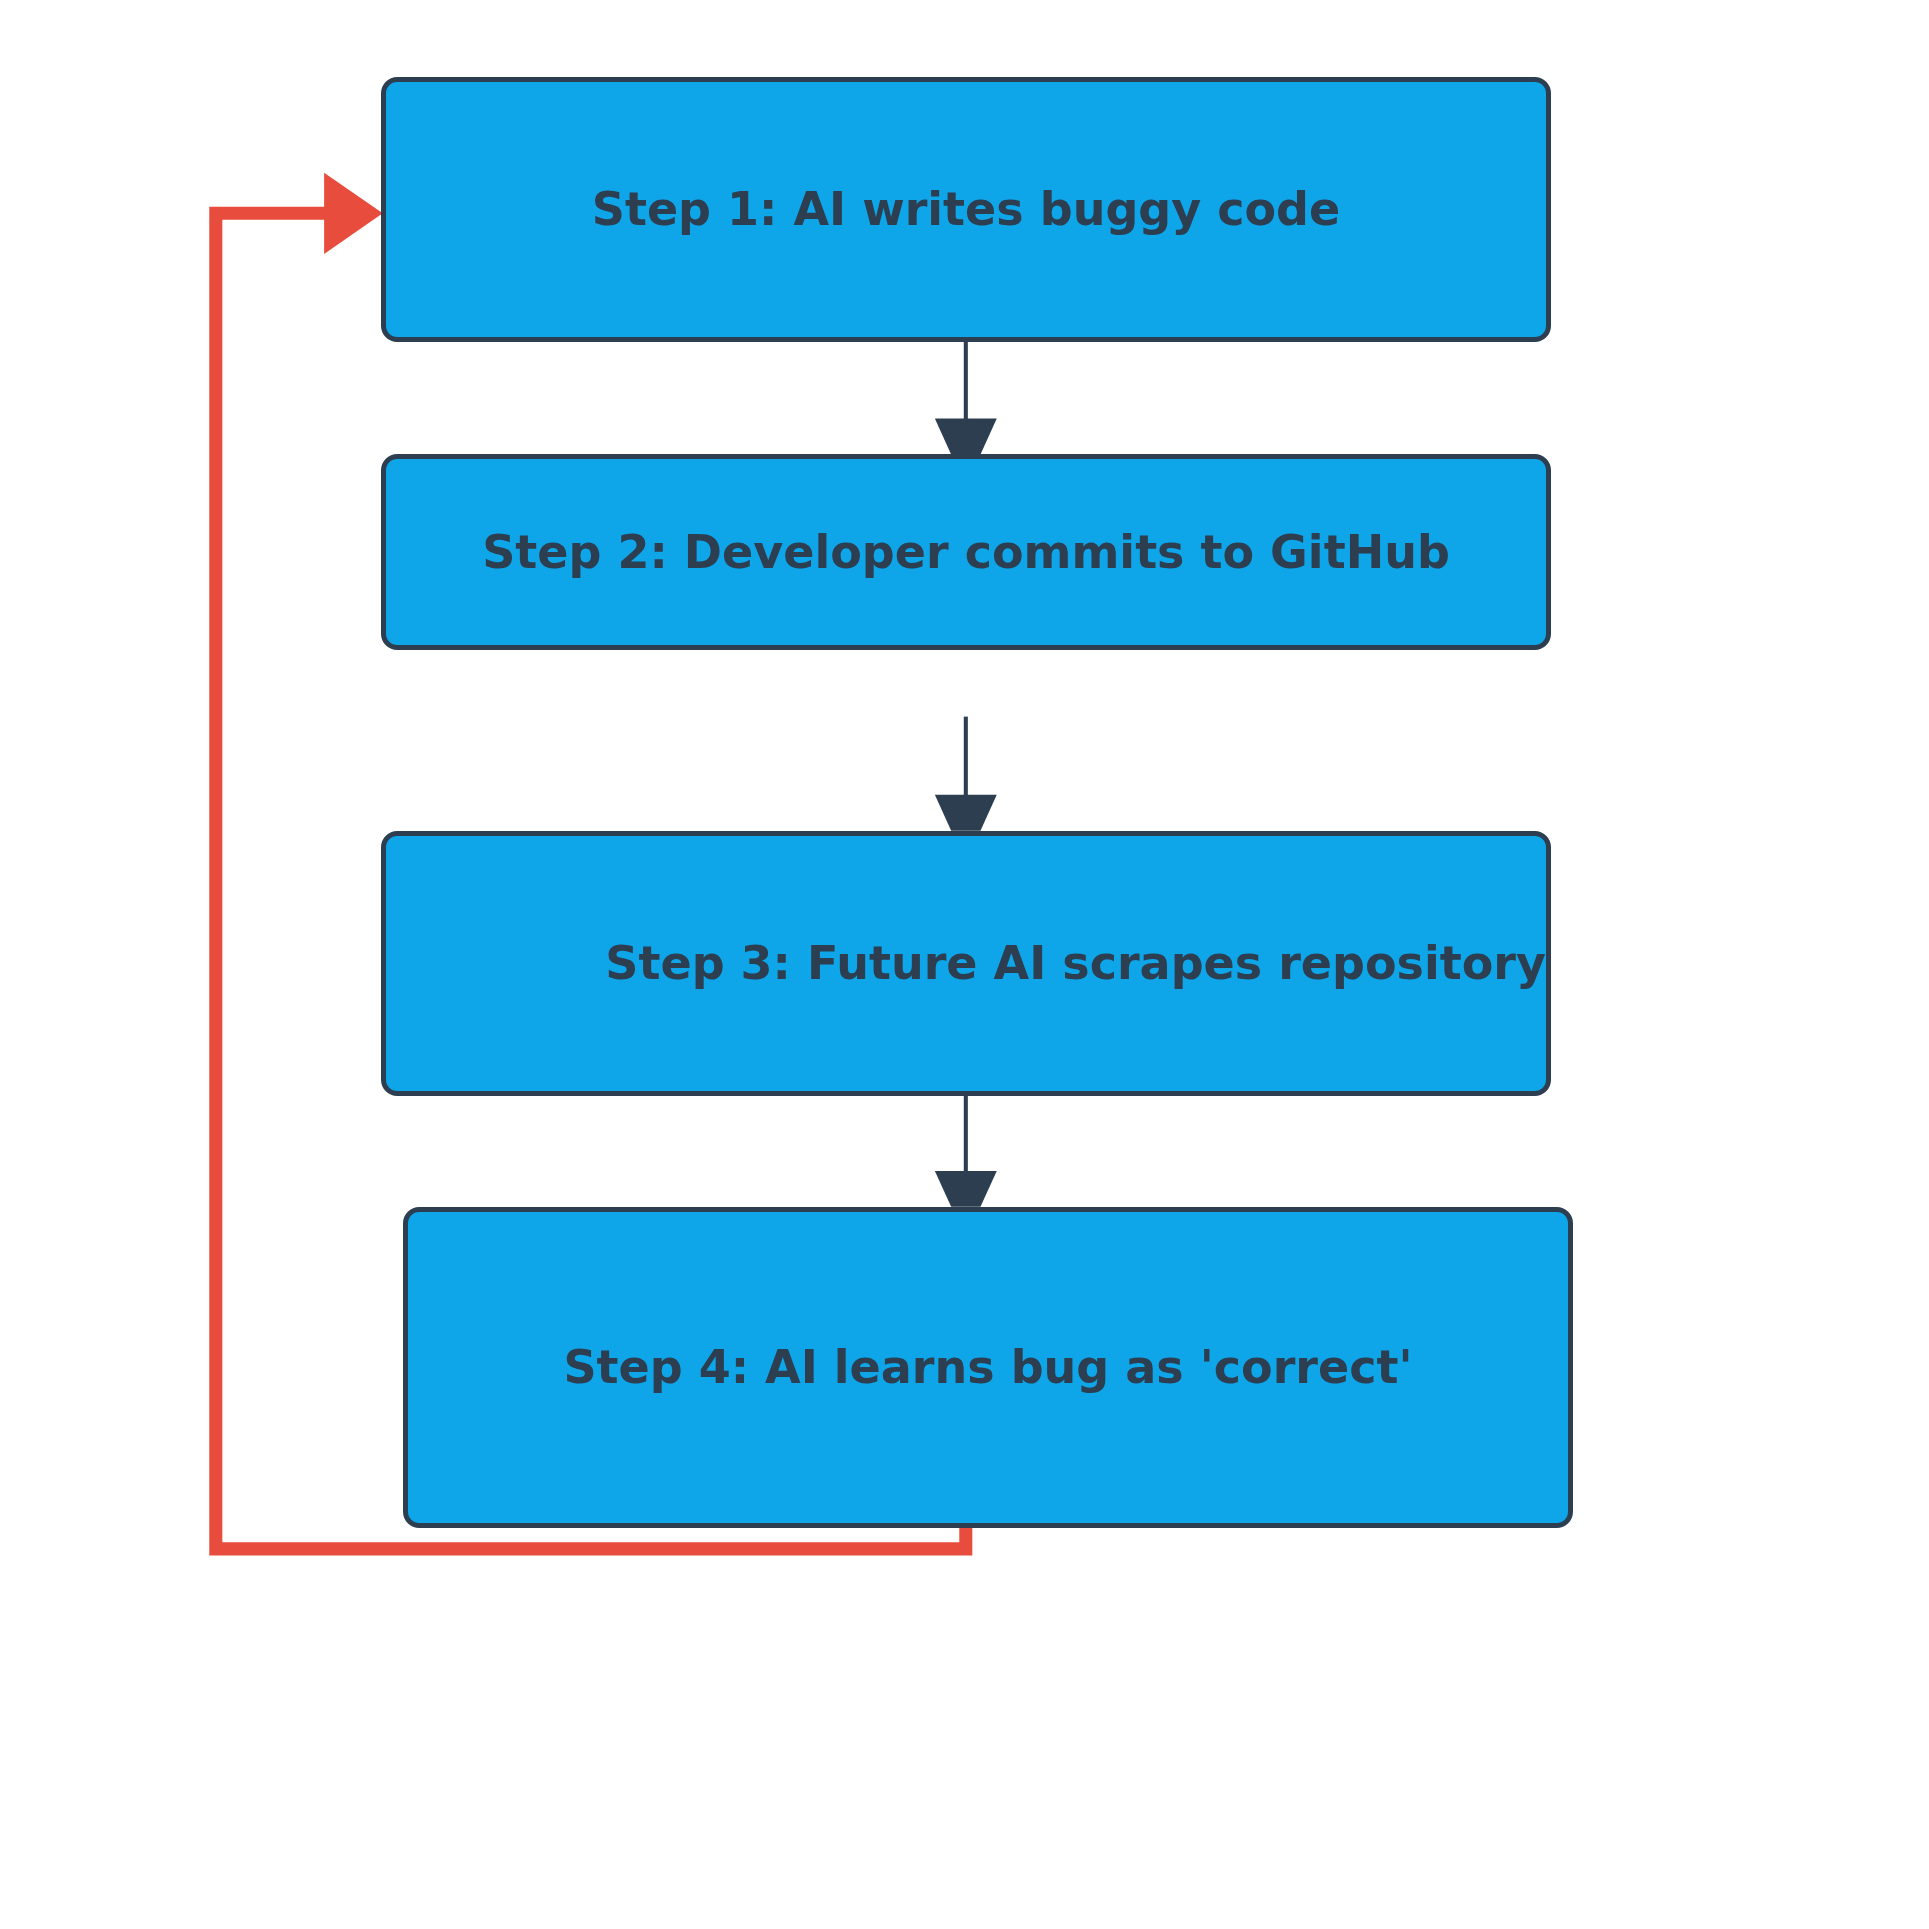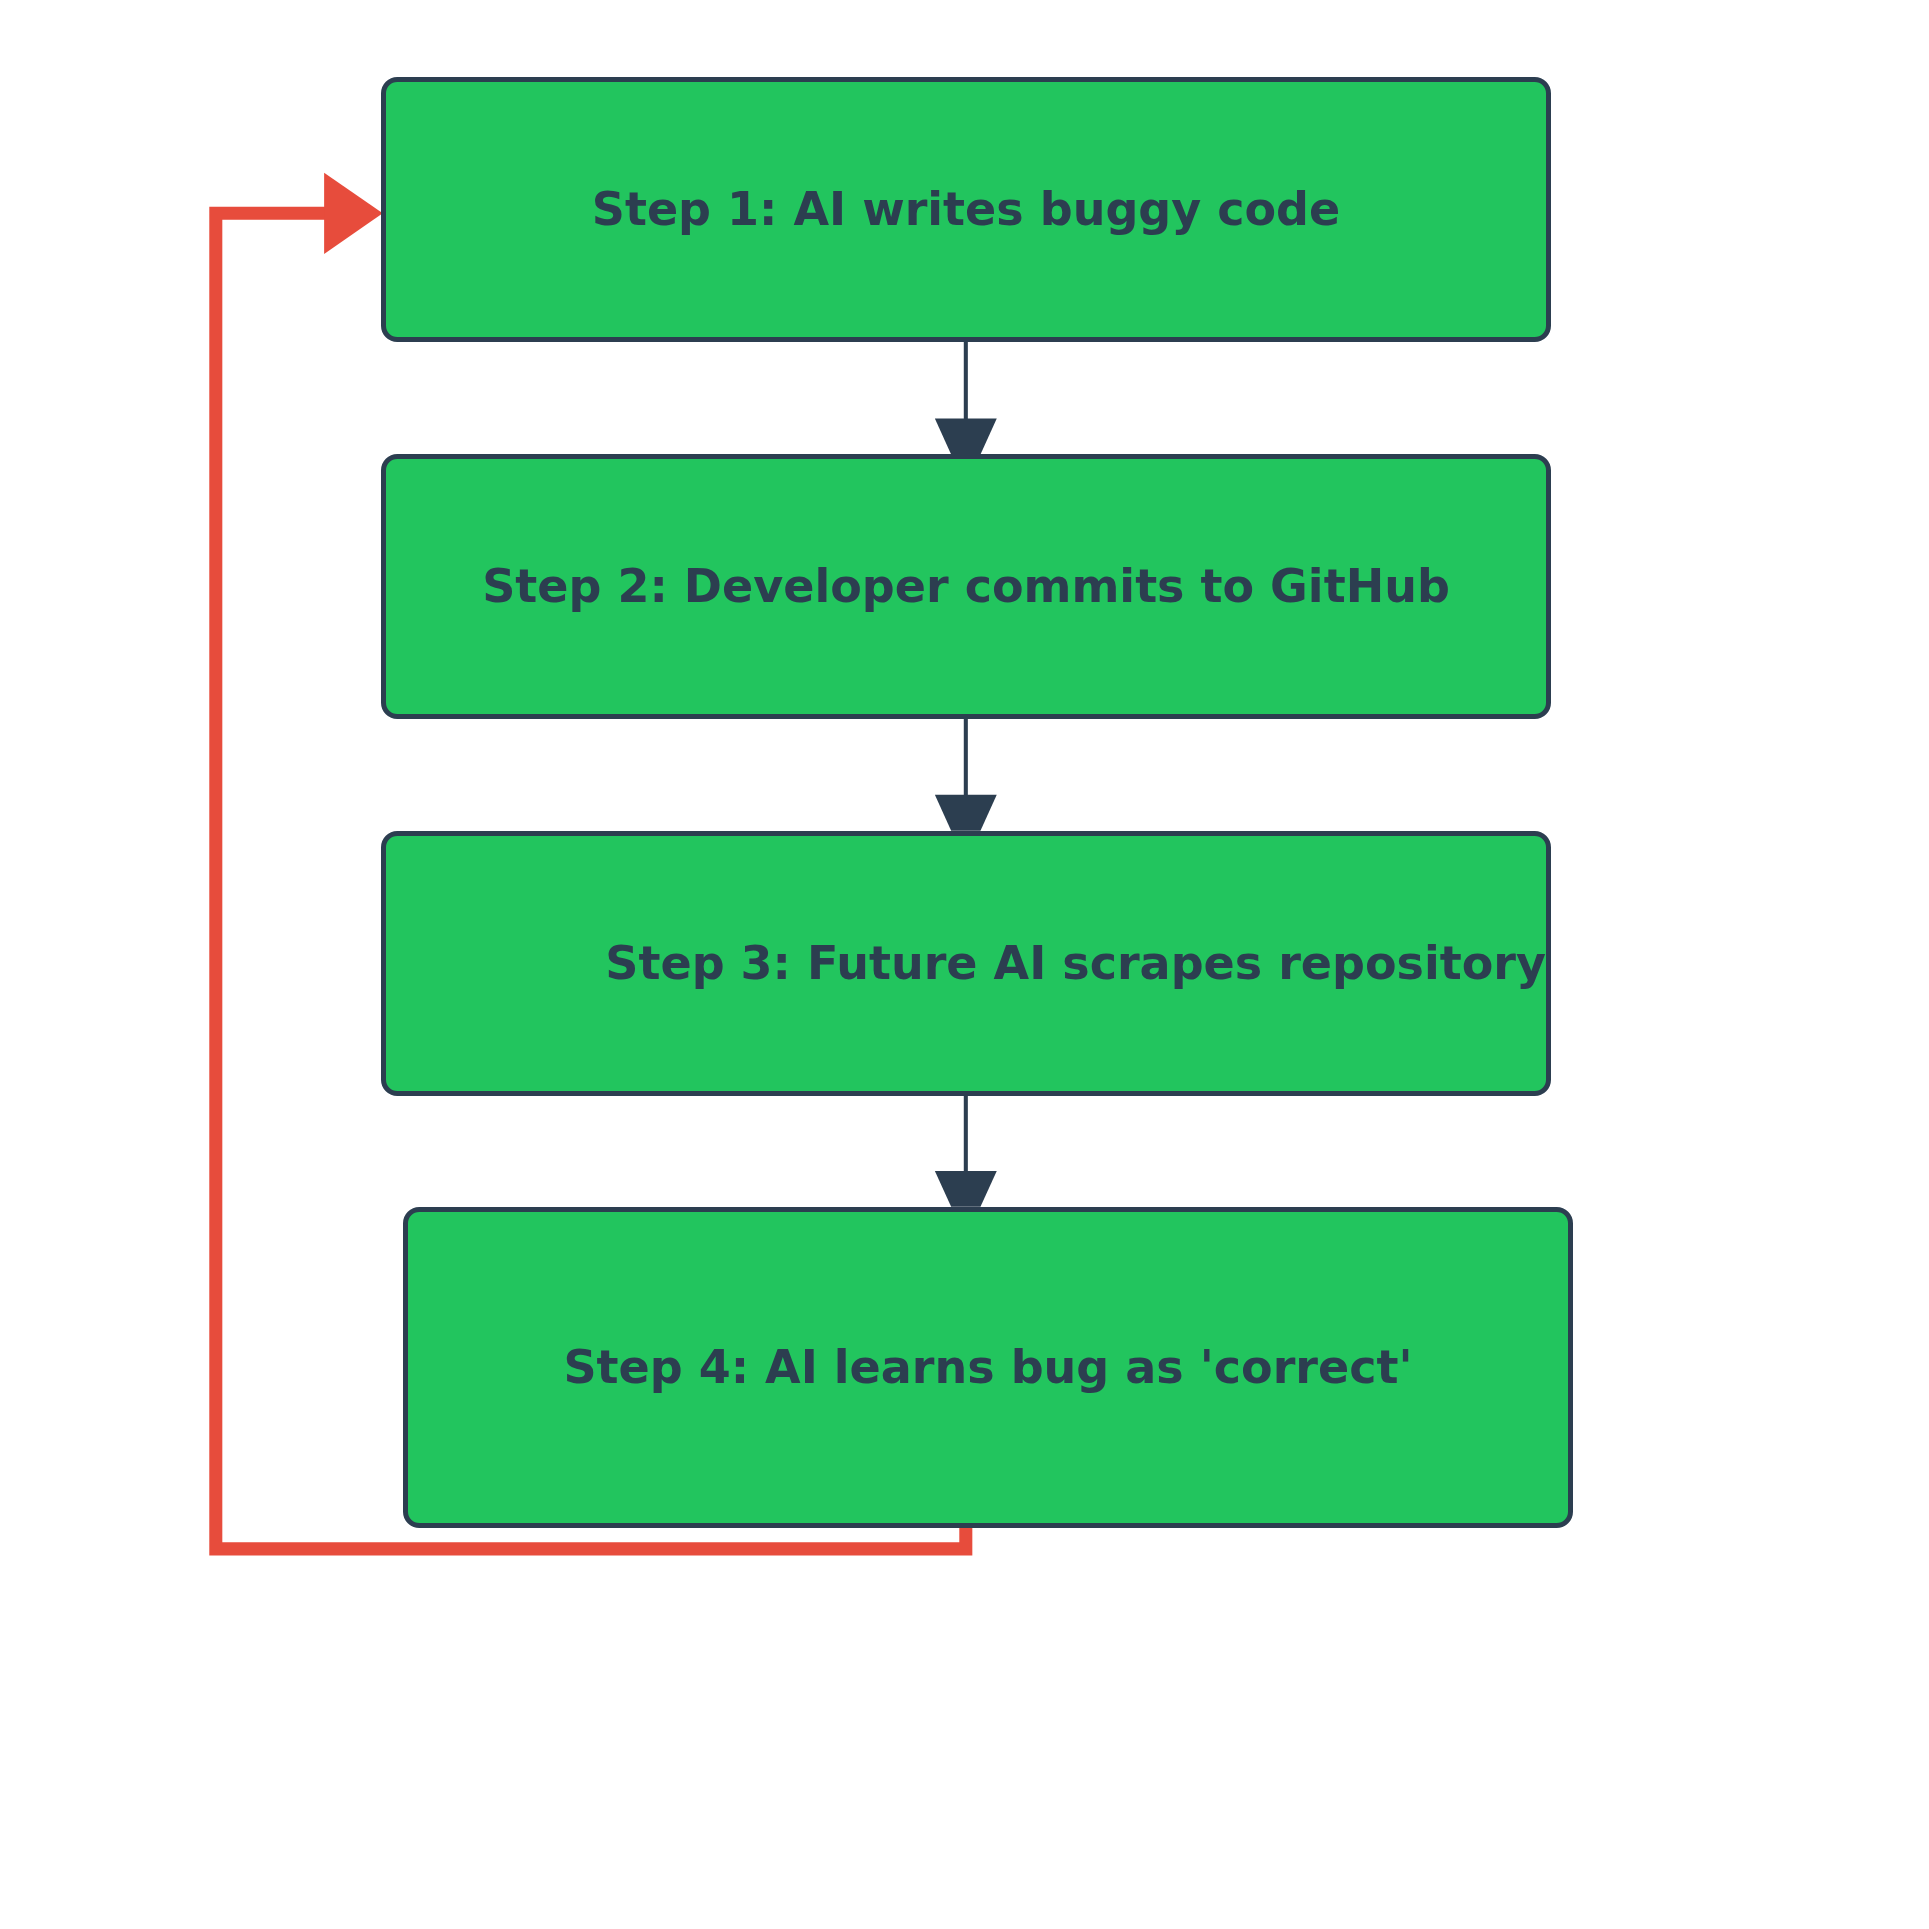--- a/index.html
+++ b/index.html
@@ -22,21 +22,21 @@
   #flow-svg {
     position: absolute;
     left: 0;
     top: 0;
     width: 1930px;
     height: 1930px;
   }
   .node-box {
     position: absolute;
     box-sizing: border-box;
-    background: #22c55e;
+    background: #0ea5e9;
     border: 5.7px solid #2c3e50;
     border-radius: 16.3px;
     display: flex;
     align-items: center;
     justify-content: center;
   }
   .node-label {
     font-family: "DejaVu Sans", sans-serif;
     font-weight: bold;
     font-size: 46px;
@@ -73,21 +73,21 @@
     <g>
       <path d="M 1186 1778 L 1186 1902 L 265 1902 L 265 262 L 404 262" fill="none" stroke="#e74c3c" stroke-width="16" stroke-linecap="butt" stroke-linejoin="miter"></path>
       <polygon points="398,212 470,262 398,312" fill="#e74c3c"></polygon>
     </g>
   </svg>
 
   <div class="node-box" style="left:381px; top:77px; width:1170px; height:265px;">
     <span class="node-label">Step 1: AI writes buggy code</span>
   </div>
 
-  <div class="node-box" style="left:381px; top:454px; width:1170px; height:265px;">
+  <div class="node-box" style="left:381px; top:454px; width:1170px; height:196px;">
     <span class="node-label">Step 2: Developer commits to GitHub</span>
   </div>
 
   <div class="node-box" style="left:381px; top:831px; width:1170px; height:265px;justify-content:flex-end;">
     <span class="node-label">Step 3: Future AI scrapes repository</span>
   </div>
 
   <div class="node-box" style="left:403px; top:1207px; width:1170px; height:321px;">
     <span class="node-label">Step 4: AI learns bug as 'correct'</span>
   </div>

